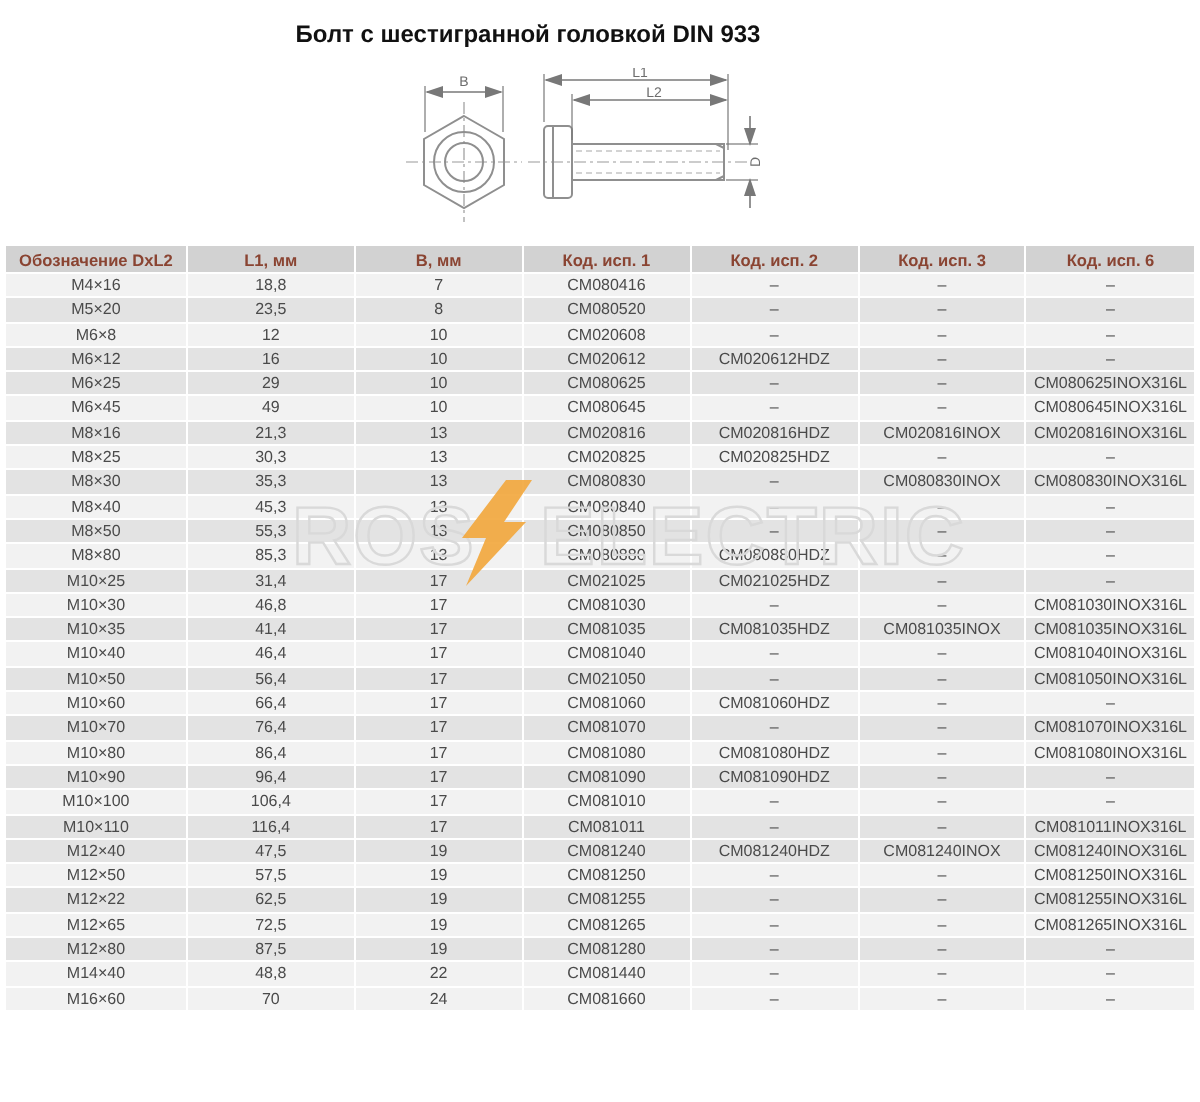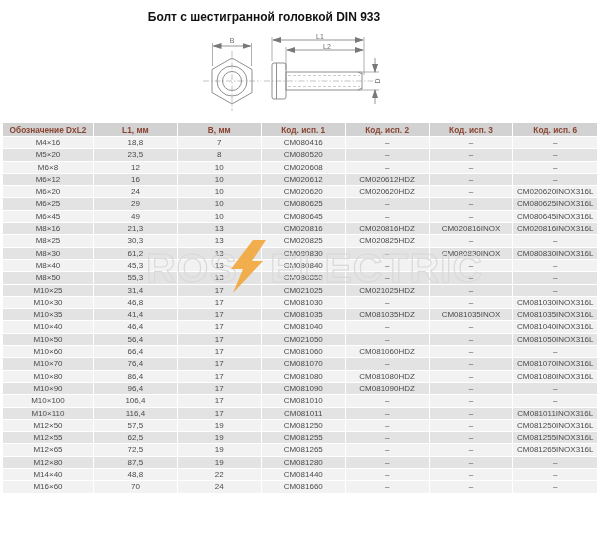--- a/index.html
+++ b/index.html
@@ -153,29 +153,20 @@
         </tr>
         <tr class="row-b">
           <td>M6×12</td>
           <td>16</td>
           <td>10</td>
           <td>CM020612</td>
           <td>CM020612HDZ</td>
           <td>–</td>
           <td>–</td>
         </tr>
-        <tr class="row-a">
-          <td>M6×20</td>
-          <td>24</td>
-          <td>10</td>
-          <td>CM020620</td>
-          <td>CM020620HDZ</td>
-          <td>–</td>
-          <td>CM020620INOX316L</td>
-        </tr>
         <tr class="row-b">
           <td>M6×25</td>
           <td>29</td>
           <td>10</td>
           <td>CM080625</td>
           <td>–</td>
           <td>–</td>
           <td>CM080625INOX316L</td>
         </tr>
         <tr class="row-a">
@@ -200,21 +191,21 @@
           <td>M8×25</td>
           <td>30,3</td>
           <td>13</td>
           <td>CM020825</td>
           <td>CM020825HDZ</td>
           <td>–</td>
           <td>–</td>
         </tr>
         <tr class="row-b">
           <td>M8×30</td>
-          <td>61,2</td>
+          <td>35,3</td>
           <td>13</td>
           <td>CM080830</td>
           <td>–</td>
           <td>CM080830INOX</td>
           <td>CM080830INOX316L</td>
         </tr>
         <tr class="row-a">
           <td>M8×40</td>
           <td>45,3</td>
           <td>13</td>
@@ -222,20 +213,29 @@
           <td>–</td>
           <td>–</td>
           <td>–</td>
         </tr>
         <tr class="row-b">
           <td>M8×50</td>
           <td>55,3</td>
           <td>13</td>
           <td>CM080850</td>
           <td>–</td>
+          <td>–</td>
+          <td>–</td>
+        </tr>
+        <tr class="row-a">
+          <td>M8×80</td>
+          <td>85,3</td>
+          <td>13</td>
+          <td>CM080880</td>
+          <td>CM080880HDZ</td>
           <td>–</td>
           <td>–</td>
         </tr>
         <tr class="row-b">
           <td>M10×25</td>
           <td>31,4</td>
           <td>17</td>
           <td>CM021025</td>
           <td>CM021025HDZ</td>
           <td>–</td>
@@ -324,31 +324,40 @@
         </tr>
         <tr class="row-b">
           <td>M10×110</td>
           <td>116,4</td>
           <td>17</td>
           <td>CM081011</td>
           <td>–</td>
           <td>–</td>
           <td>CM081011INOX316L</td>
         </tr>
+        <tr class="row-b">
+          <td>M12×40</td>
+          <td>47,5</td>
+          <td>19</td>
+          <td>CM081240</td>
+          <td>CM081240HDZ</td>
+          <td>CM081240INOX</td>
+          <td>CM081240INOX316L</td>
+        </tr>
         <tr class="row-a">
           <td>M12×50</td>
           <td>57,5</td>
           <td>19</td>
           <td>CM081250</td>
           <td>–</td>
           <td>–</td>
           <td>CM081250INOX316L</td>
         </tr>
         <tr class="row-b">
-          <td>M12×55</td>
+          <td>M12×22</td>
           <td>62,5</td>
           <td>19</td>
           <td>CM081255</td>
           <td>–</td>
           <td>–</td>
           <td>CM081255INOX316L</td>
         </tr>
         <tr class="row-a">
           <td>M12×65</td>
           <td>72,5</td>

